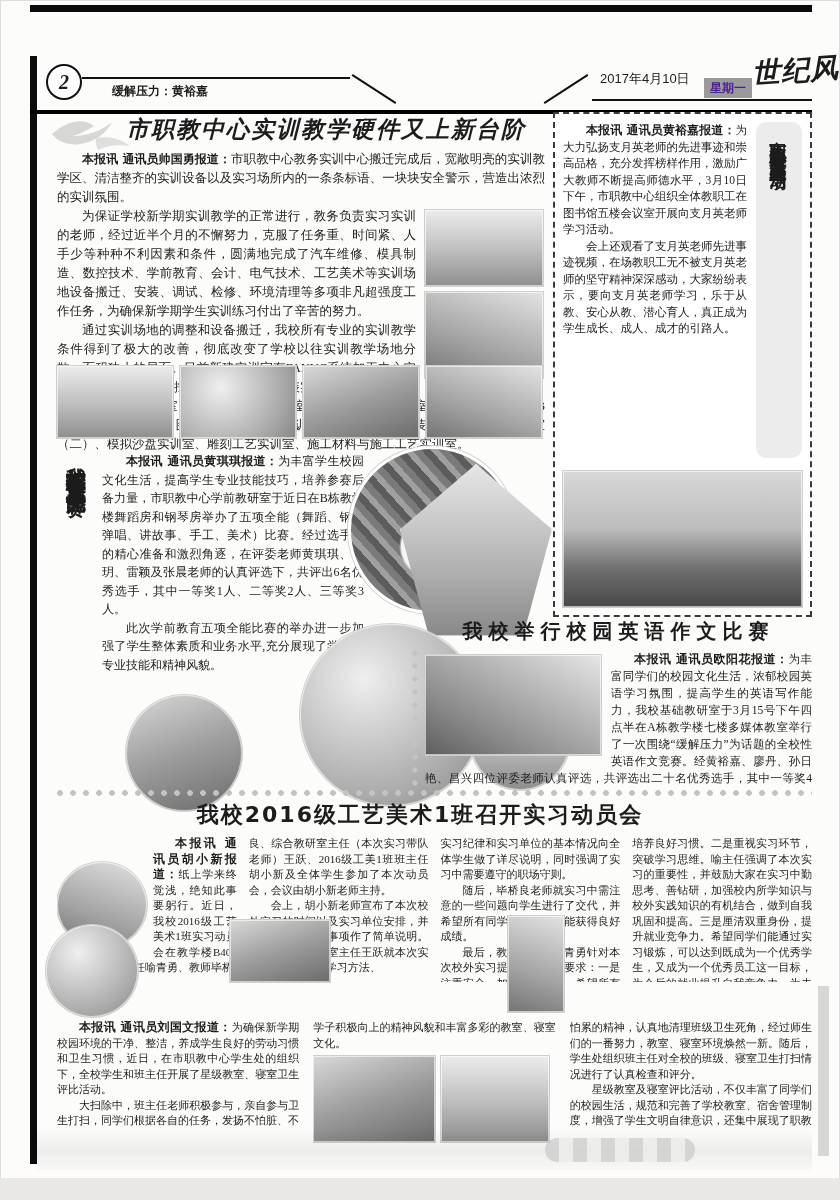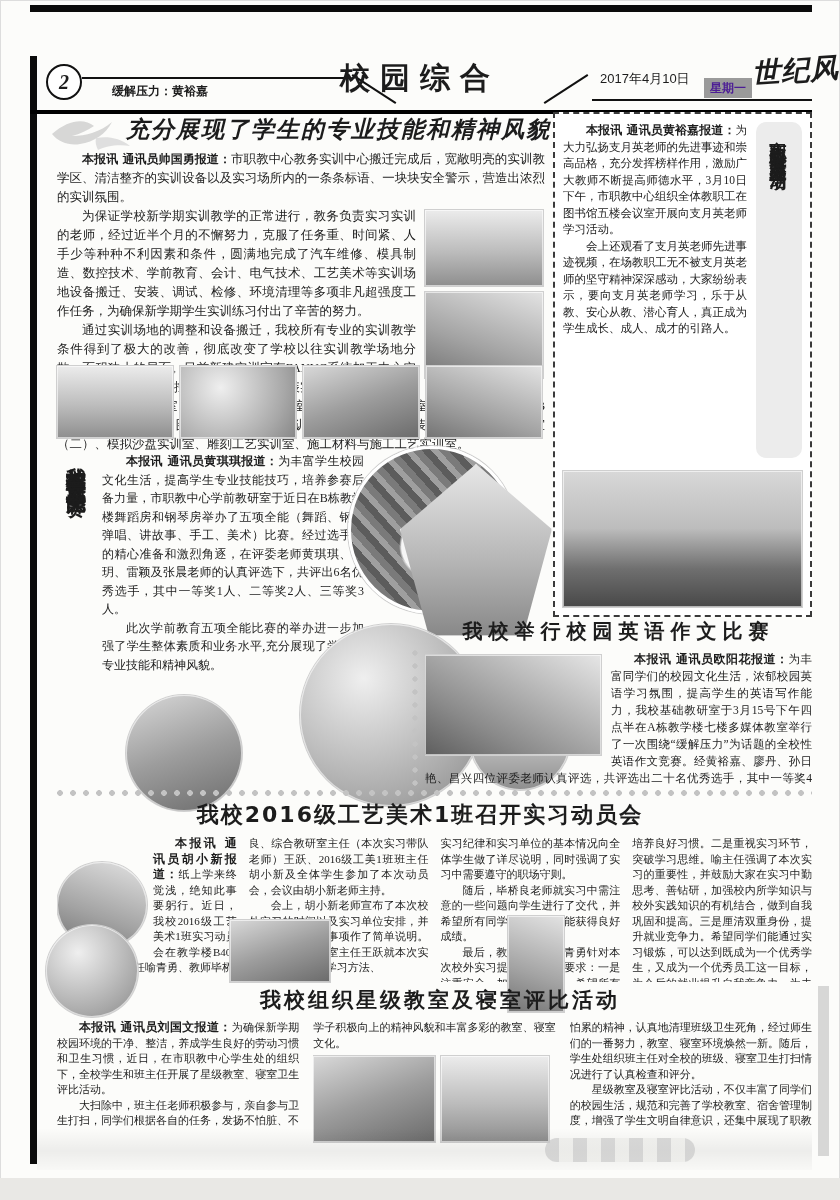--- a/index.html
+++ b/index.html
@@ -140,37 +140,36 @@
 
   <div class="abs bar-top"></div>
   <div class="abs bar-left"></div>
 
   <div class="abs pg-circle">
       <span>2</span>
     </div>
   <div class="abs h-line1"></div>
   <div class="abs editor">缓解压力：黄裕嘉</div>
   <div class="abs h-diag-l"></div>
-  <div class="abs section-title">校园综合</div>
   <div class="abs h-diag-r"></div>
   <div class="abs h-line2"></div>
   <div class="abs date">2017年4月10日</div>
   <div class="abs weekday-box">
       <span>星期一</span>
     </div>
   <div class="abs masthead">世纪风</div>
   <div class="abs rule-main"></div>
 
   <div class="abs bird">
     <svg width="82" height="42" viewBox="0 0 82 42">
         <path d="M2 22 C18 8 34 6 44 14 C38 18 30 22 22 24 C36 24 50 20 62 10 C56 22 44 30 30 32 C20 34 8 30 2 22 Z" fill="#b9b9b9"></path>
         <path d="M46 26 C58 24 70 26 80 34 C68 32 56 34 48 38 C46 34 45 30 46 26 Z" fill="#c9c9c9"></path>
       </svg>
   </div>
-  <div class="abs a-title">充分展现了学生的专业技能和精神风貌</div>
+  <div class="abs a-title">市职教中心实训教学硬件又上新台阶</div>
   <div class="abs a-body body-txt">
     <p class="ind"><span class="lead">本报讯 通讯员帅国勇报道：</span><span>市职教中心教务实训中心搬迁完成后，宽敞明亮的实训教学区、清洁整齐的实训设备以及实习场所内的一条条标语、一块块安全警示，营造出浓烈的实训氛围。</span></p>
     <div class="a-photos">
       <div class="ph g1 a-ph1"></div>
       <div class="ph g2 a-ph2"></div>
     </div>
     <p class="ind">为保证学校新学期实训教学的正常进行，教务负责实习实训的老师，经过近半个月的不懈努力，克服了任务重、时间紧、人手少等种种不利因素和条件，圆满地完成了汽车维修、模具制造、数控技术、学前教育、会计、电气技术、工艺美术等实训场地设备搬迁、安装、调试、检修、环境清理等多项非凡超强度工作任务，为确保新学期学生实训练习付出了辛苦的努力。</p>
     <p class="ind">通过实训场地的调整和设备搬迁，我校所有专业的实训教学条件得到了极大的改善，彻底改变了学校以往实训教学场地分散、面积狭小的局面。目前新建实训室有FANUC系统加工中心实训区、FANUC系统数控车实训区、模具拆装实训室、3D打印实训室、维修电工实训室3个、电力拖动实训室、气动与液动实训室、形体房（教学楼B栋）、20个钢琴房、图形工作站，在建实训室有电子焊接与组装实训室、电钢琴教室（二）、模拟沙盘实训室、雕刻工艺实训室、施工材料与施工工艺实训室。</p>
   </div>
   <div class="abs a-strip">
@@ -235,21 +234,20 @@
     </div>
     <div class="col">
       <p>培养良好习惯。二是重视实习环节，突破学习思维。喻主任强调了本次实习的重要性，并鼓励大家在实习中勤思考、善钻研，加强校内所学知识与校外实践知识的有机结合，做到自我巩固和提高。三是厘清双重身份，提升就业竞争力。希望同学们能通过实习锻炼，可以达到既成为一个优秀学生，又成为一个优秀员工这一目标，为今后的就业提升自我竞争力，为未来的发展奠定基础。</p>
 
     </div>
   </div>
   <div class="abs e-circ2 ph g3"></div>
   <div class="abs e-rect1 ph g4"></div>
   <div class="abs e-rect2 ph g2"></div>
 
-  <div class="abs f-title">我校组织星级教室及寝室评比活动</div>
   <div class="abs f-cols">
     <div class="col">
       <p class="ind"><span class="lead">本报讯 通讯员刘国文报道：</span><span>为确保新学期校园环境的干净、整洁，养成学生良好的劳动习惯和卫生习惯，近日，在市职教中心学生处的组织下，全校学生和班主任开展了星级教室、寝室卫生评比活动。</span></p>
       <p class="ind">大扫除中，班主任老师积极参与，亲自参与卫生打扫，同学们根据各自的任务，发扬不怕脏、不</p>
     </div>
     <div class="col">
       <p>学子积极向上的精神风貌和丰富多彩的教室、寝室文化。</p>
       <div class="f-photos">
         <div class="ph g4 f-ph1"></div>
         <div class="ph g1 f-ph2"></div>

